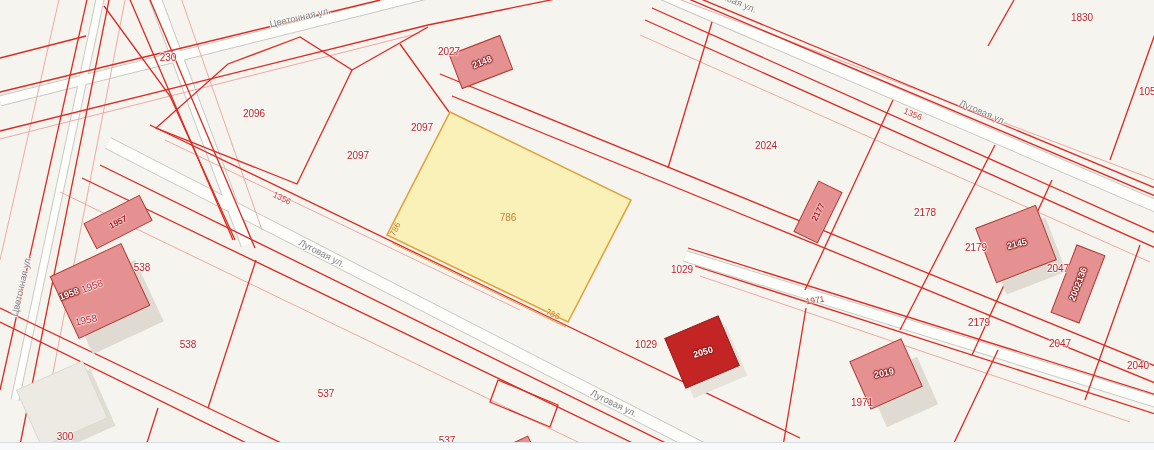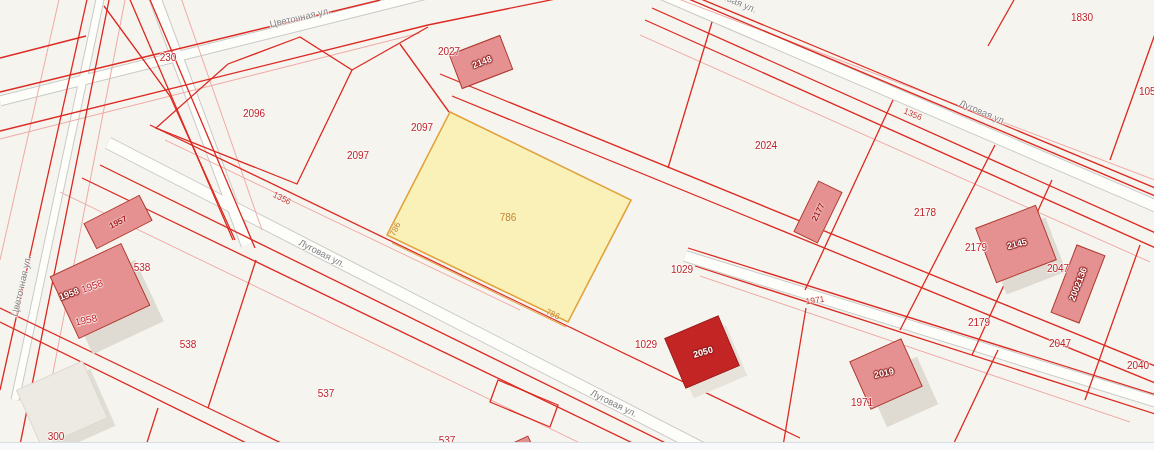--- a/index.html
+++ b/index.html
@@ -139,21 +139,21 @@
       <span class="parcel" style="left: 358px; top: 155px; transform: translate(-50%, -50%) rotate(0deg);">2097</span>
       <span class="parcel" style="left: 422px; top: 127px; transform: translate(-50%, -50%) rotate(0deg);">2097</span>
       <span class="parcel" style="left: 449px; top: 51px; transform: translate(-50%, -50%) rotate(0deg);">2027</span>
       <span class="parcel" style="left: 766px; top: 145px; transform: translate(-50%, -50%) rotate(0deg);">2024</span>
       <span class="parcel" style="left: 1082px; top: 17px; transform: translate(-50%, -50%) rotate(0deg);">1830</span>
       <span class="parcel" style="left: 1150px; top: 91px; transform: translate(-50%, -50%) rotate(0deg);">1056</span>
       <span class="parcel" style="left: 142px; top: 267px; transform: translate(-50%, -50%) rotate(0deg);">538</span>
       <span class="parcel" style="left: 188px; top: 344px; transform: translate(-50%, -50%) rotate(0deg);">538</span>
       <span class="parcel" style="left: 326px; top: 393px; transform: translate(-50%, -50%) rotate(0deg);">537</span>
       <span class="parcel" style="left: 447px; top: 440px; transform: translate(-50%, -50%) rotate(0deg);">537</span>
-      <span class="parcel" style="left: 56px; top: 436px; transform: translate(-50%, -50%) rotate(0deg);">300</span>
+      <span class="parcel" style="left: 65px; top: 436px; transform: translate(-50%, -50%) rotate(0deg);">300</span>
       <span class="parcel" style="left: 682px; top: 269px; transform: translate(-50%, -50%) rotate(0deg);">1029</span>
       <span class="parcel" style="left: 646px; top: 344px; transform: translate(-50%, -50%) rotate(0deg);">1029</span>
       <span class="parcel" style="left: 862px; top: 402px; transform: translate(-50%, -50%) rotate(0deg);">1971</span>
       <span class="parcel" style="left: 903px; top: 212px; transform: translate(-50%, -50%) rotate(0deg); margin-left: 22px;">2178</span>
       <span class="parcel" style="left: 976px; top: 247px; transform: translate(-50%, -50%) rotate(0deg);">2179</span>
       <span class="parcel" style="left: 979px; top: 322px; transform: translate(-50%, -50%) rotate(0deg);">2179</span>
       <span class="parcel" style="left: 1058px; top: 268px; transform: translate(-50%, -50%) rotate(0deg);">2047</span>
       <span class="parcel" style="left: 1060px; top: 343px; transform: translate(-50%, -50%) rotate(0deg);">2047</span>
       <span class="parcel" style="left: 1138px; top: 365px; transform: translate(-50%, -50%) rotate(0deg);">2040</span>
       <span class="parcel" style="left: 92px; top: 286px; transform: translate(-50%, -50%) rotate(-20deg);">1958</span>

